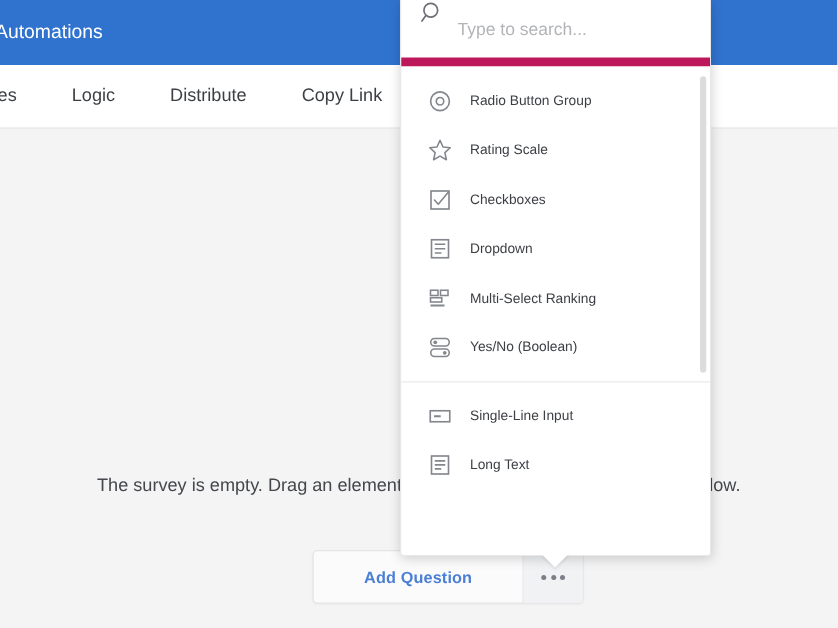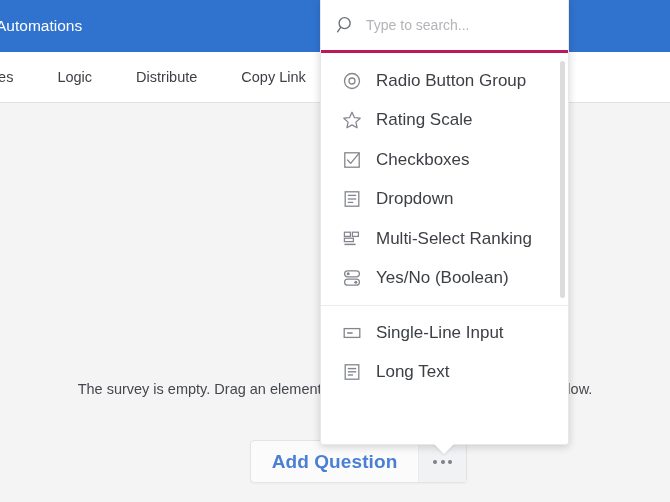--- a/index.html
+++ b/index.html
@@ -65,21 +65,21 @@
     background: #fbfbfc;
     border: 1px solid #e4e4e6;
     border-radius: 4px;
     display: flex; align-items: stretch;
     box-shadow: 0 1px 2px rgba(0,0,0,0.035);
   }
   .add-question-label {
     flex: 1;
     display: flex; align-items: center; justify-content: center;
     color: #4a7fd4;
-    font-size: 19px;
+    font-size: 13px;
     font-weight: bold;
     cursor: pointer;
     letter-spacing: .1px;
   }
   .add-question-more {
     width: 48px;
     background: #f1f2f4;
     display: flex; align-items: center; justify-content: center;
     gap: 3.5px;
     cursor: pointer;
@@ -96,23 +96,23 @@
     width: 249px; height: 446px;
     background: #ffffff;
     border: 1px solid #e8e8e8;
     border-top: none;
     border-radius: 0 0 3px 3px;
     box-shadow: 0 2px 9px rgba(0,0,0,0.17);
     display: flex; flex-direction: column;
   }
   .dd-search {
     height: 54px; min-height: 54px;
-    display: flex; align-items: center;
+    display: flex; 
     padding: 0 14px;
-    border-bottom: 3px solid #be185d;
+    border-bottom: 7px solid #be185d;
   }
   .dd-search-icon { width: 22px; height: 22px; display:block; margin-right: 9px; flex: none; }
   .dd-search-input {
     border: none; outline: none;
     font-family: "Liberation Sans", sans-serif;
     font-size: 14px;
     color: #3c3f44;
     width: 100%;
     background: transparent;
   }
@@ -123,21 +123,21 @@
     overflow: hidden;
     padding-top: 8px;
   }
   .dd-item {
     height: 39.5px;
     display: flex; align-items: center;
     padding-left: 21px;
     cursor: pointer;
   }
   .dd-ico { width: 20px; height: 20px; flex: none; margin-right: 14px; display: block; }
-  .dd-label { font-size: 17px; color: #3c3f44; white-space: nowrap; }
+  .dd-label { font-size: 11px; color: #3c3f44; white-space: nowrap; }
   .dd-divider {
     height: 1px; background: #ececec;
     margin: 7px 0 7px 0;
   }
   
   .dd-scroll-track {
     position: absolute; right: 3px; top: 4px;
     width: 5px; height: 380px;
     background: transparent;
   }

